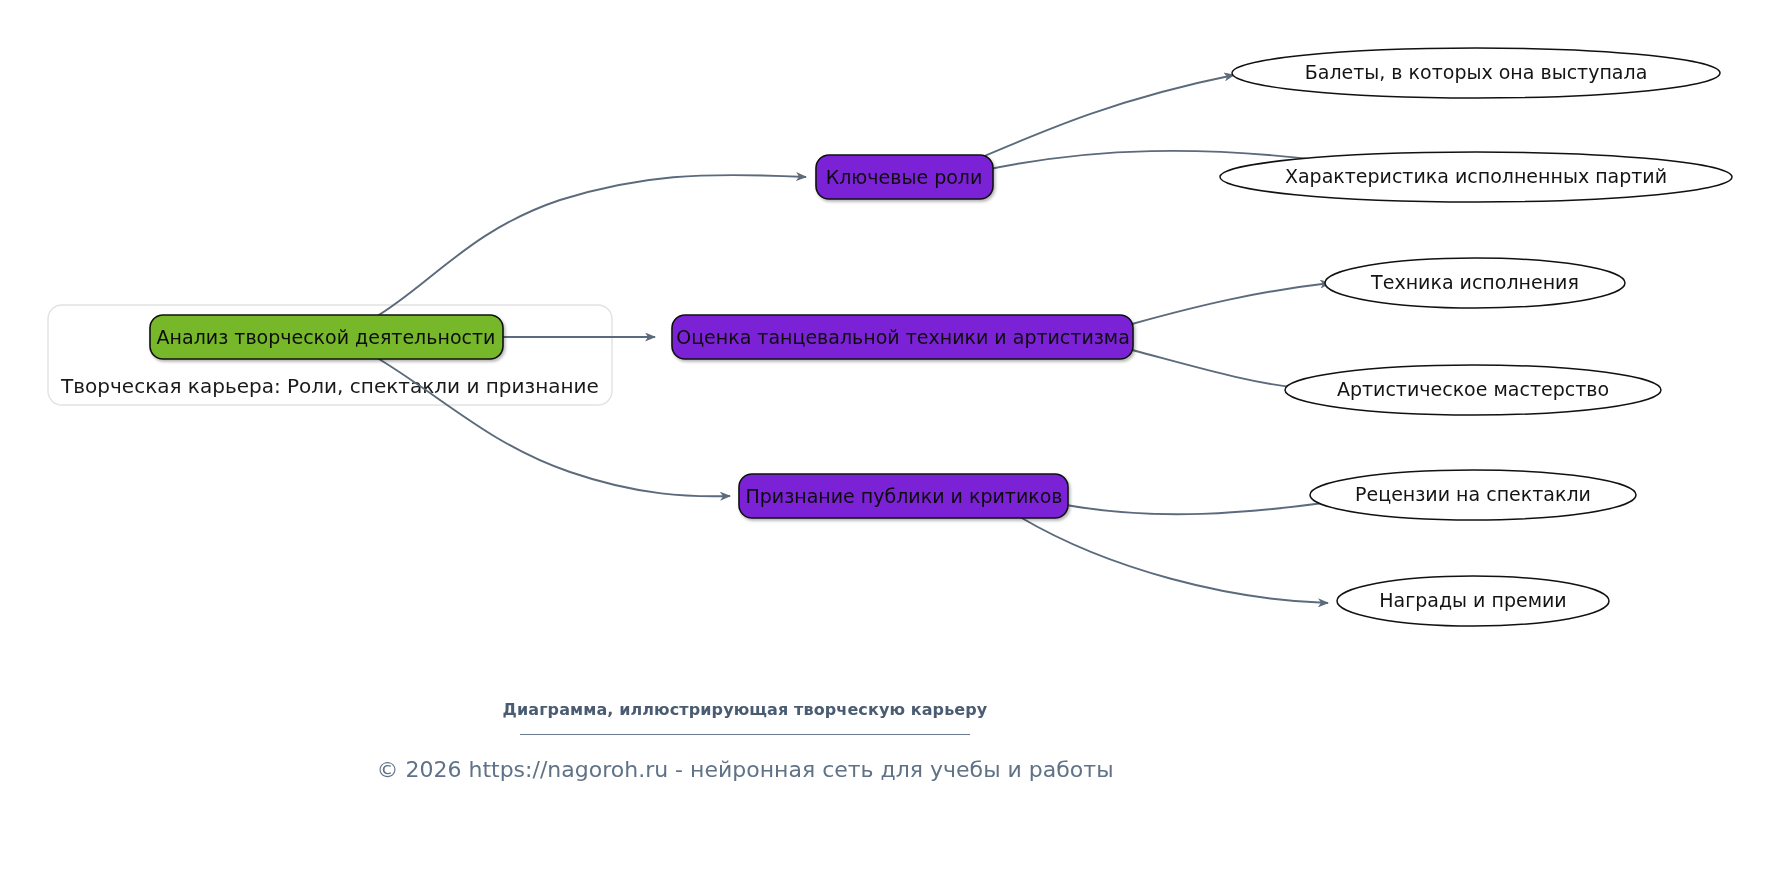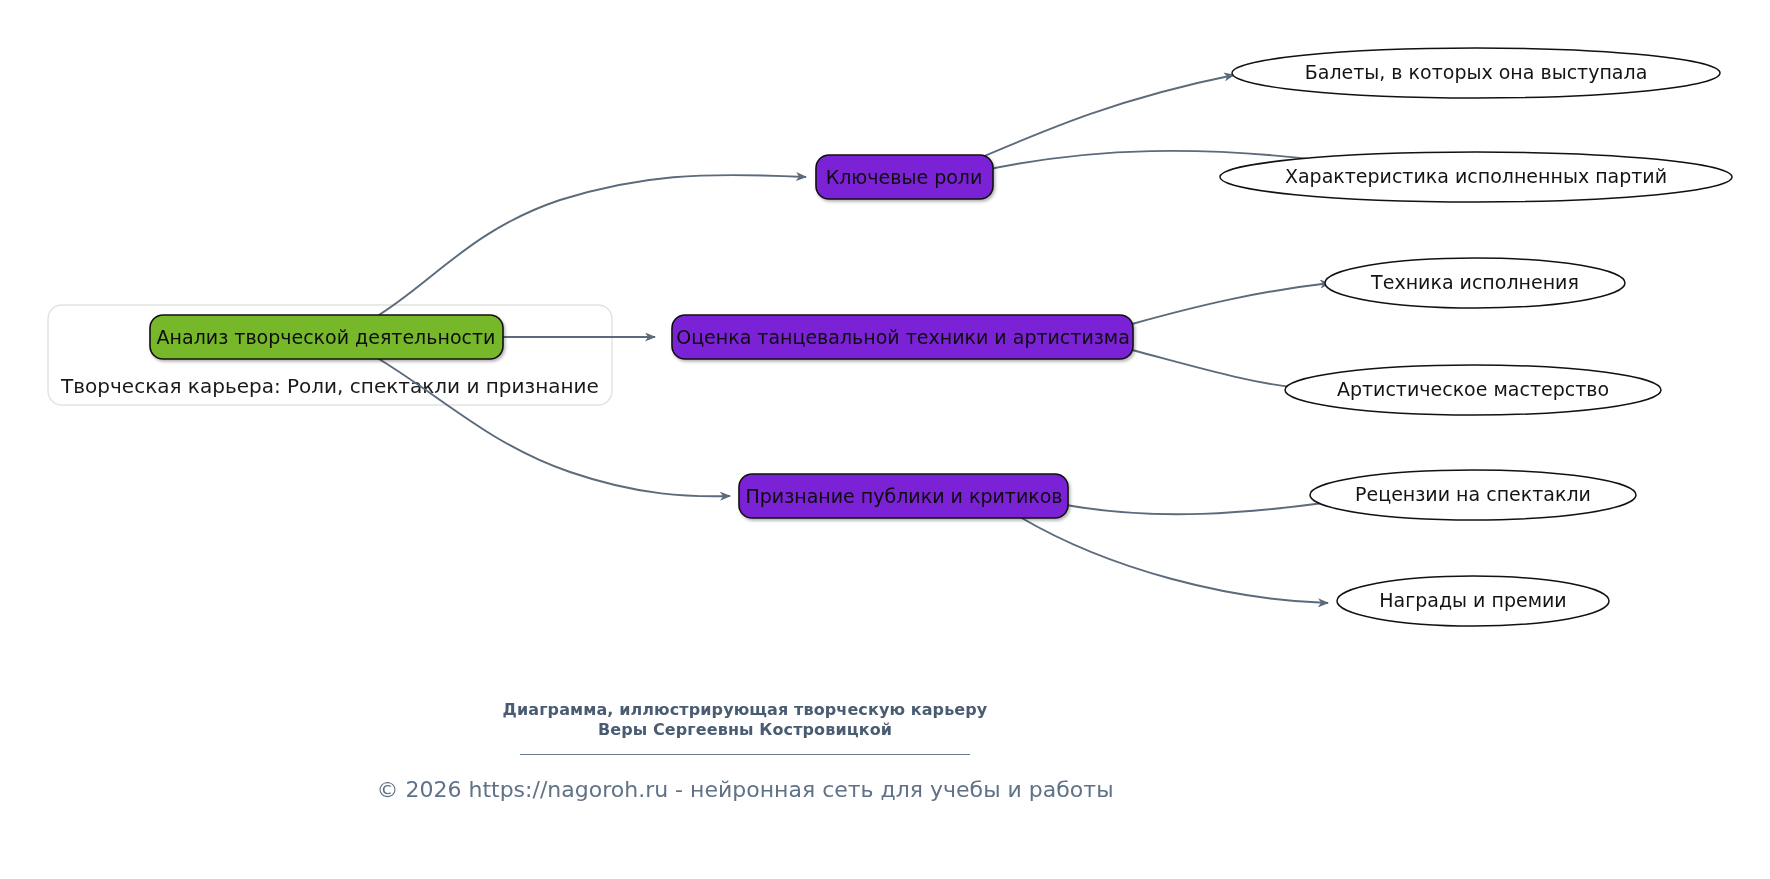--- a/index.html
+++ b/index.html
@@ -185,19 +185,18 @@
 
     <g>
       <ellipse class="ellipse-node" cx="1473" cy="601" rx="136" ry="25"></ellipse>
       <text class="ellipse-label" x="1473" y="601">Награды и премии</text>
     </g>
   </svg>
 
   <div id="footer">
     <div class="caption">
       <div>Диаграмма, иллюстрирующая творческую карьеру</div>
-      <div>Веры Сергеевны Костровицкой</div>
     </div>
     <div class="rule"></div>
     <div class="credit">© 2026 https://nagoroh.ru - нейронная сеть для учебы и работы</div>
   </div>
 
 </div>
 
 </body></html>

